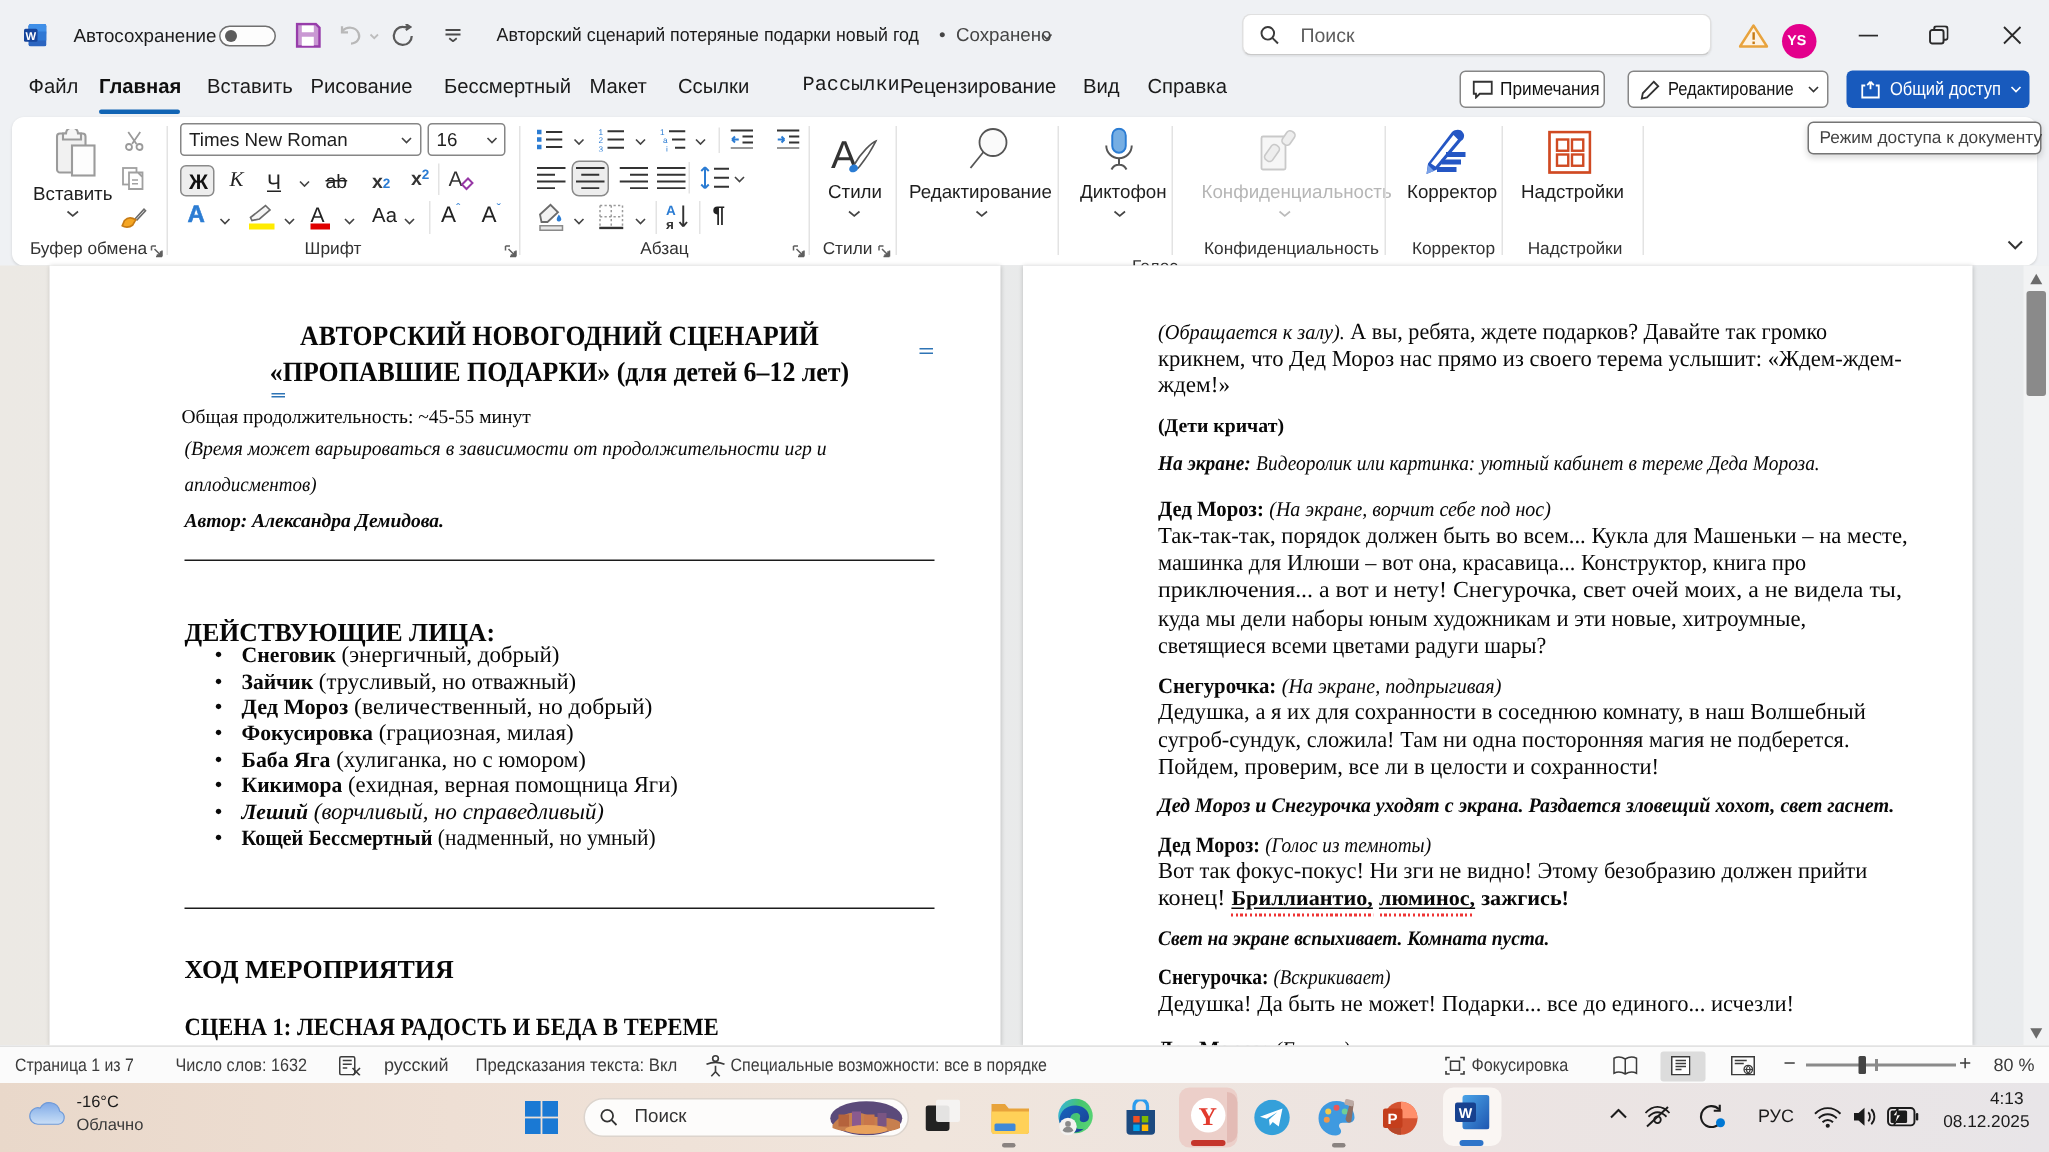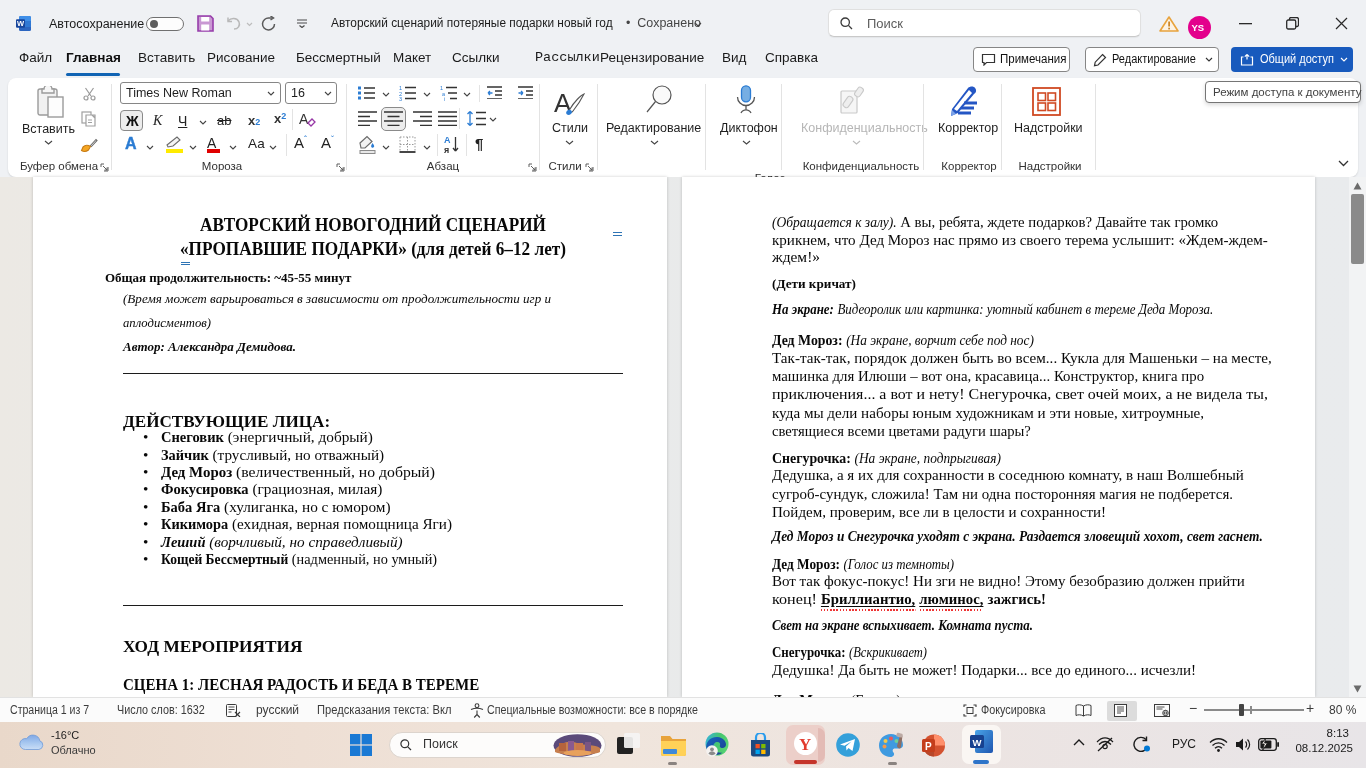--- a/index.html
+++ b/index.html
@@ -218,21 +218,21 @@
     <svg class="abs" style="left:221px;top:67px" width="8" height="5" viewBox="0 0 8 5">
       <path d="M1 1l3 3 3-3" stroke="#444" stroke-width="1.1" fill="none"></path>
     </svg>
     <span class="abs" style="left:240px;top:58px;font-size:13.5px;color:#222;">Аа</span>
     <svg class="abs" style="left:261px;top:67px" width="8" height="5" viewBox="0 0 8 5">
       <path d="M1 1l3 3 3-3" stroke="#444" stroke-width="1.1" fill="none"></path>
     </svg>
     <span class="vdiv" style="left:278px;top:56px;height:22px;"></span>
     <span class="abs" style="left:286px;top:56px;font-size:15px;color:#222;">А<span style="font-size:9px;color:#2b7cd3;vertical-align:6px;">ˆ</span></span>
     <span class="abs" style="left:313px;top:56px;font-size:15px;color:#222;">А<span style="font-size:9px;color:#2b7cd3;vertical-align:6px;">ˇ</span></span>
-    <span class="grplabel nw" style="left:178px;width:72px;">Мороза</span>
+    <span class="grplabel nw" style="left:178px;width:72px;">Шрифт</span>
     <svg class="abs" style="left:328px;top:85px" width="9" height="9" viewBox="0 0 9 9">
       <path d="M1 1 h3 M1 1 v3 M8 8 h-4 M8 8 v-4 M3 3 l4 4 M7 4.5 v2.5 h-2.5" stroke="#5f5f5f" stroke-width="1" fill="none"></path>
     </svg>
     <div class="vdiv" style="left:338px;"></div>
 
     <svg class="abs" style="left:350px;top:8px" width="17" height="14" viewBox="0 0 17 14">
       <rect x="0" y="0.5" width="3" height="3" fill="#2b7cd3"></rect>
       <rect x="0" y="5.5" width="3" height="3" fill="#2b7cd3"></rect>
       <rect x="0" y="10.5" width="3" height="3" fill="#2b7cd3"></rect>
       <path d="M6 2 h11 M6 7 h11 M6 12 h11" stroke="#333" stroke-width="1.4"></path>
@@ -390,21 +390,21 @@
     <div class="vdiv" style="left:1087px;"></div>
 
     <svg class="abs" style="left:1330px;top:82px" width="11" height="7" viewBox="0 0 11 7">
       <path d="M1 1l4.5 4.5L10 1" stroke="#333" stroke-width="1.3" fill="none"></path>
     </svg>
   </div>
   <div id="docarea">
     <div id="pageL">
       <div class="ser" style="left:90px;top:39.4px;font-size:18.6px;line-height:18.6px;width:500px;text-align:center;font-weight:bold;transform:scaleX(0.924);transform-origin:center;">АВТОРСКИЙ НОВОГОДНИЙ СЦЕНАРИЙ</div>
       <div class="ser" style="left:90px;top:63.2px;font-size:18.6px;line-height:18.6px;width:500px;text-align:center;font-weight:bold;transform:scaleX(0.928);transform-origin:center;">«ПРОПАВШИЕ ПОДАРКИ» (для детей 6–12 лет)</div>
-      <div class="ser" style="left:72px;top:94.1px;font-size:13.0px;line-height:13.0px;font-weight:bold;">Общая продолжительность: ~45-55 минут</div>
+      <div class="ser" style="left:88px;top:94.1px;font-size:13.0px;line-height:13.0px;font-weight:normal;">Общая продолжительность: ~45-55 минут</div>
       <div class="ser" style="left:90px;top:114.7px;font-size:13.5px;line-height:13.5px;font-style:italic;transform:scaleX(0.970);transform-origin:0 50%;">(Время может варьироваться в зависимости от продолжительности игр и</div>
       <div class="ser" style="left:90px;top:138.7px;font-size:13.5px;line-height:13.5px;font-style:italic;transform:scaleX(0.938);transform-origin:0 50%;">аплодисментов)</div>
       <div class="ser" style="left:90px;top:162.9px;font-size:13.2px;line-height:13.2px;font-weight:bold;font-style:italic;transform:scaleX(0.986);transform-origin:0 50%;">Автор: Александра Демидова.</div>
       <div class="ser" style="left:90px;top:235.5px;font-size:17.3px;line-height:17.3px;font-weight:bold;transform:scaleX(0.989);transform-origin:0 50%;">ДЕЙСТВУЮЩИЕ ЛИЦА:</div>
       <div class="ser" style="left:128px;top:252.2px;font-size:15.3px;line-height:15.3px;"><span class="b" style="font-size:14.5px">Снеговик</span> (энергичный, добрый)</div>
       <div class="ser" style="left:128px;top:269.6px;font-size:15.3px;line-height:15.3px;transform:scaleX(0.992);transform-origin:0 50%;"><span class="b" style="font-size:14.5px">Зайчик</span> (трусливый, но отважный)</div>
       <div class="ser" style="left:128px;top:287.0px;font-size:15.3px;line-height:15.3px;transform:scaleX(1.027);transform-origin:0 50%;"><span class="b" style="font-size:14.5px">Дед Мороз</span> (величественный, но добрый)</div>
       <div class="ser" style="left:128px;top:304.4px;font-size:15.3px;line-height:15.3px;"><span class="b" style="font-size:14.5px">Фокусировка</span> (грациозная, милая)</div>
       <div class="ser" style="left:128px;top:321.8px;font-size:15.3px;line-height:15.3px;"><span class="b" style="font-size:14.5px">Баба Яга</span> (хулиганка, но с юмором)</div>
       <div class="ser" style="left:128px;top:339.2px;font-size:15.3px;line-height:15.3px;transform:scaleX(0.991);transform-origin:0 50%;"><span class="b" style="font-size:14.5px">Кикимора</span> (ехидная, верная помощница Яги)</div>
@@ -631,15 +631,15 @@
     <svg class="abs" style="left:1235px;top:15px" width="17" height="15" viewBox="0 0 17 15">
       <path d="M1 5 h3 l4 -3.5 v12 l-4 -3.5 h-3 z" fill="#1b1b1b"></path>
       <path d="M10.5 4.5 c1.5 1.5 1.5 4.5 0 6 M12.5 2.5 c2.8 2.8 2.8 7.2 0 10" fill="none" stroke="#1b1b1b" stroke-width="1.2"></path>
     </svg>
     <svg class="abs" style="left:1258px;top:16px" width="21" height="13" viewBox="0 0 21 13">
       <rect x="0.7" y="0.7" width="17.6" height="11.6" rx="2.5" fill="none" stroke="#1b1b1b" stroke-width="1.3"></rect>
       <rect x="2.4" y="2.4" width="11" height="8.2" rx="1" fill="#1b1b1b"></rect>
       <rect x="19.2" y="4" width="1.8" height="5" rx="0.9" fill="#1b1b1b"></rect>
       <path d="M7.5 0.5 L3.5 6 h2.8 l-1.8 6.5 5 -7.5 h-2.8 z" fill="#fdf8f4" stroke="#1b1b1b" stroke-width="0.9"></path>
     </svg>
-    <span class="abs nw" style="right:17px;top:5px;font-size:11.5px;color:#1b1b1b;text-align:right;">8:13</span>
+    <span class="abs nw" style="right:17px;top:5px;font-size:11.5px;color:#1b1b1b;text-align:right;">4:13</span>
     <span class="abs nw" style="right:13px;top:20px;font-size:11.5px;color:#1b1b1b;text-align:right;">08.12.2025</span>
   </div>
 
 </body></html>

